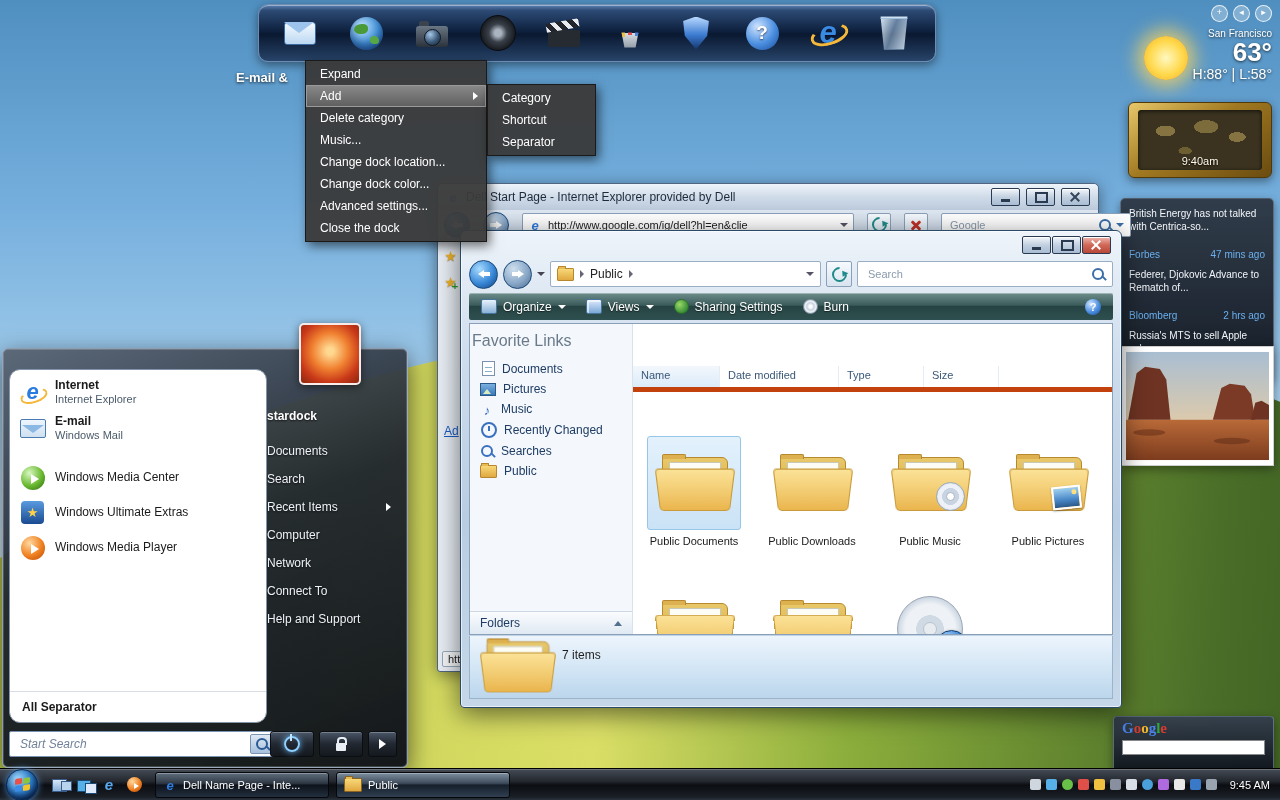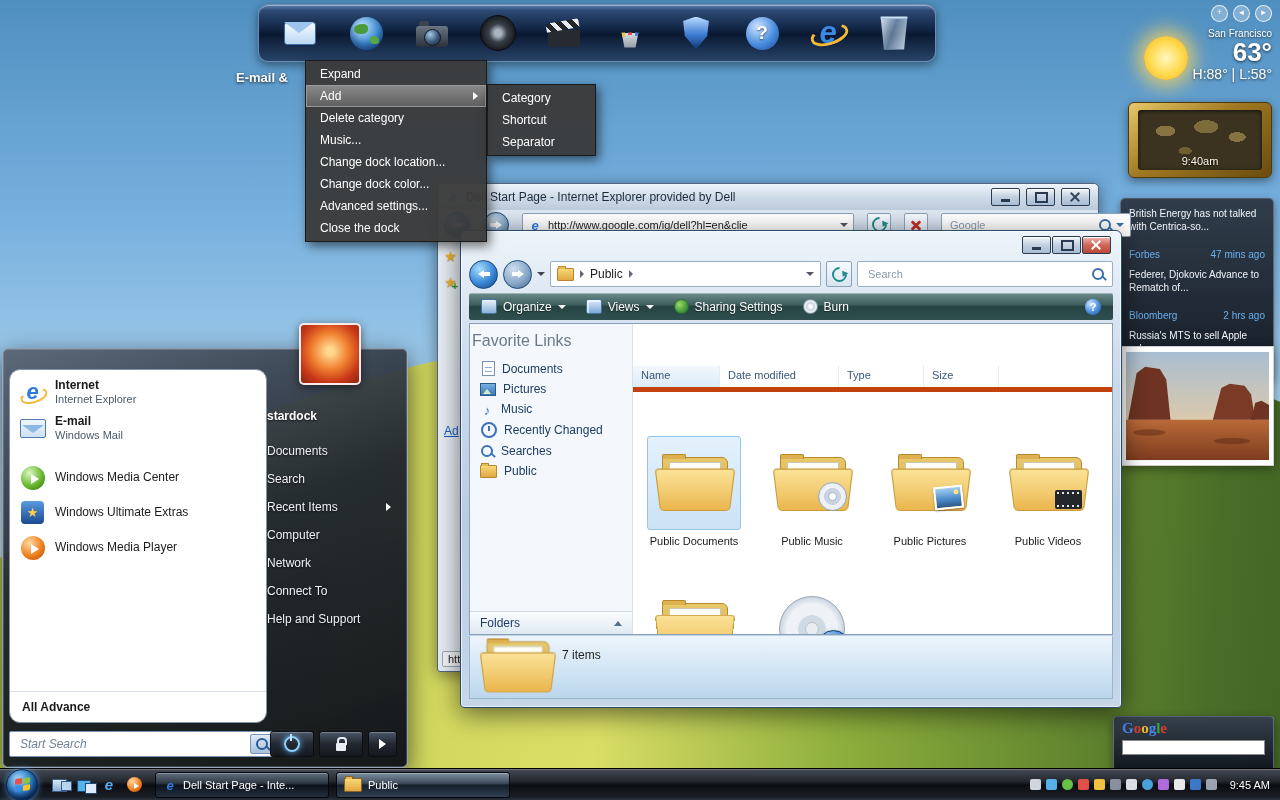--- a/index.html
+++ b/index.html
@@ -526,20 +526,30 @@
                 </span>
               </div>
             <div class="x-label">Public Documents</div>
           </div>
           <div class="x-cell">
             <div class="iconbox">
                 <span class="xfolder">
                   <i class="back"></i>
                   <i class="paper"></i>
                   <i class="front"></i>
+                </span>
+              </div>
+            <div class="x-label">Public Downloads</div>
+          </div>
+          <div class="x-cell">
+            <div class="iconbox">
+                <span class="xfolder">
+                  <i class="back"></i>
+                  <i class="paper"></i>
+                  <i class="front"></i>
                   <i class="ov ov-cd"></i>
                 </span>
               </div>
             <div class="x-label">Public Music</div>
           </div>
           <div class="x-cell">
             <div class="iconbox">
                 <span class="xfolder">
                   <i class="back"></i>
                   <i class="paper"></i>
@@ -638,21 +648,21 @@
             <span class="smi-wue shape"></span>
           </span>
         <span class="tt">Windows Ultimate Extras</span>
       </div>
       <div class="sm-item single">
         <span class="smi">
             <span class="smi-wmp shape" style="position:relative;"></span>
           </span>
         <span class="tt">Windows Media Player</span>
       </div>
-      <div class="all-programs">All Advance</div>
+      <div class="all-programs">All Separator</div>
     </div>
     <div class="sm-search">
       <input placeholder="Start Search" style="">
       <span class="btn">
           <span class="mag"></span>
         </span>
     </div>
     <div class="sm-right">
       <div class="sm-user">stardock</div>
       <div class="sm-ritem">Documents</div>
@@ -694,21 +704,21 @@
         </span>
       <span class="ql-ic">
           <span class="ql-ie shape" style="position:relative;display:grid;place-items:center;width:18px;height:18px;"></span>
         </span>
       <span class="ql-ic">
           <span class="ql-media shape" style="position:relative;"></span>
         </span>
     </div>
     <div class="task-btn">
       <span class="mini-e"></span>
-      <span class="lbl">Dell Start Page - Inte...</span>
+      <span class="lbl">Dell Name Page - Inte...</span>
     </div>
     <div class="task-btn active">
       <span class="tb-fold"></span>
       <span class="lbl">Public</span>
     </div>
     <div class="tray">
       <span class="tray-ic"></span>
       <span class="tray-ic"></span>
       <span class="tray-ic"></span>
       <span class="tray-ic"></span>

